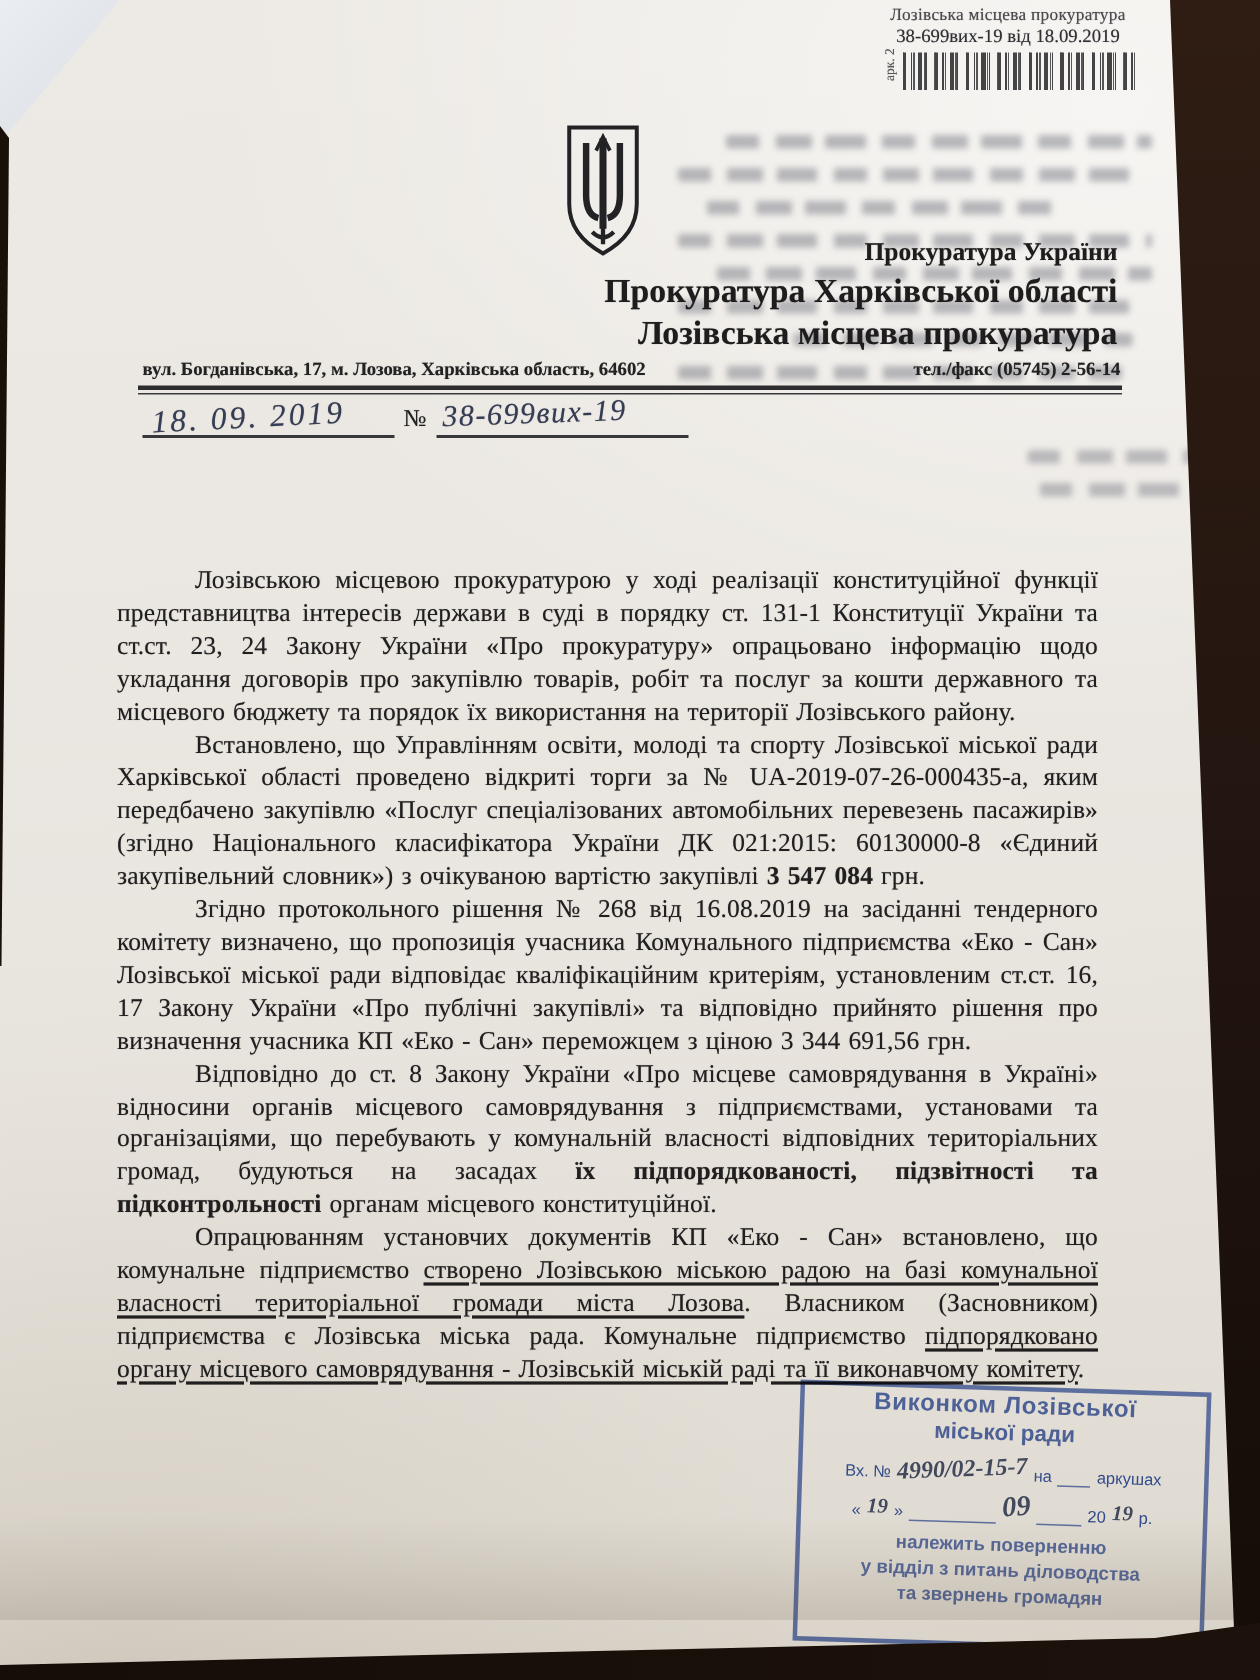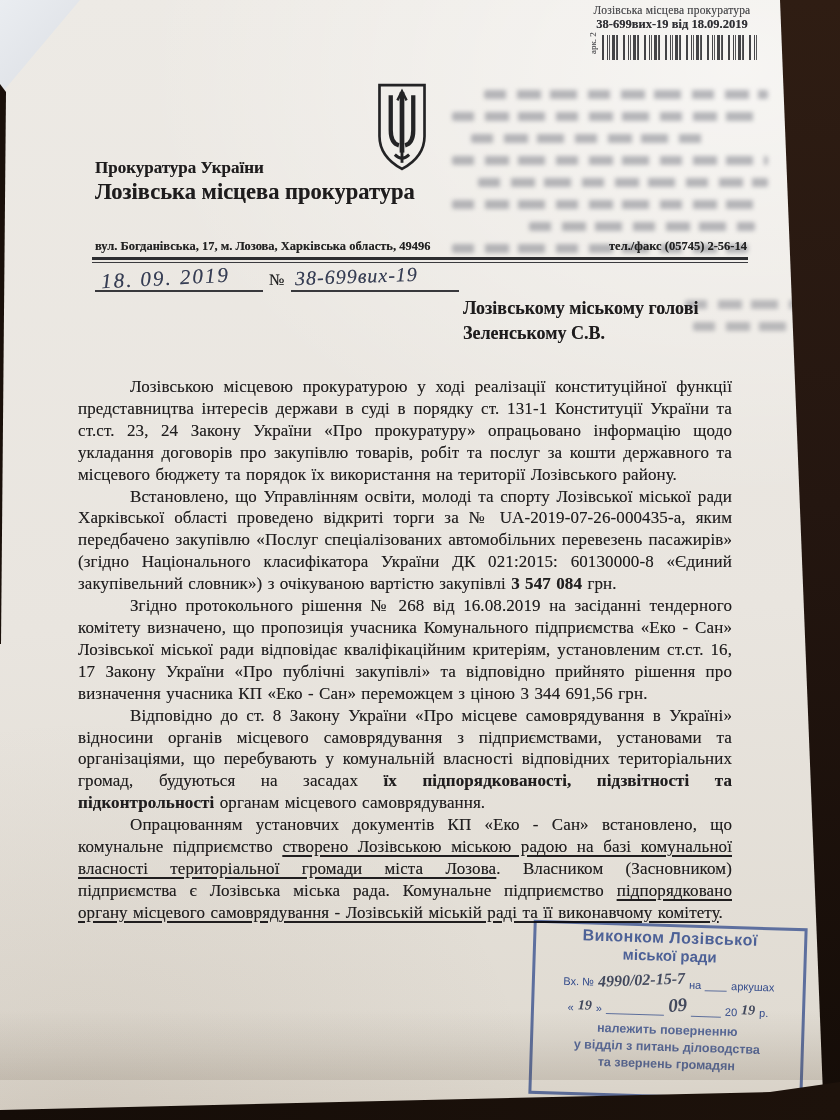--- a/index.html
+++ b/index.html
@@ -32,30 +32,30 @@
   .ghosts{position:absolute;left:452px;top:90px;width:322px;z-index:1;filter:blur(2.1px);opacity:.5;color:#787a84;}
   .ghosts2{position:absolute;left:638px;top:300px;width:138px;z-index:1;filter:blur(2.1px);opacity:.45;color:#787a84;}
   .gl{height:9px;margin-bottom:13px;border-radius:2px;
     background:repeating-linear-gradient(90deg,currentColor 0 22px,transparent 22px 33px,currentColor 33px 57px,transparent 57px 66px,currentColor 66px 93px,transparent 93px 104px);}
   .g1{width:88%;margin-left:10%}.g2{width:96%}.g3{width:72%;margin-left:6%}.g4{width:98%}
   .g5{width:90%;margin-left:8%}.g6{width:95%}.g7{width:70%;margin-left:24%}.g8{width:92%}
   .g9{width:60%;margin-left:34%}.g10{width:55%;margin-left:40%}
   
   .corner-note{position:absolute;left:553px;top:4px;width:238px;text-align:center;color:#4b4b4f;}
   .cn-org{font-size:11.5px;letter-spacing:.2px;}
-  .cn-ref{font-size:12.5px;font-weight:bold;color:#2f2f34;margin-top:1px;}
+  .cn-ref{font-size:12.5px;font-weight:normal;color:#2f2f34;margin-top:1px;}
   .cn-row{margin-top:3px;display:flex;align-items:center;justify-content:center;gap:3px;}
   .cn-ark{font-size:9px;color:#5a5a5e;transform:rotate(-90deg);width:12px;white-space:nowrap;}
   .barcode{width:156px;height:25px;opacity:.85;
     background:
       repeating-linear-gradient(90deg,#26262a 0 2px,transparent 2px 5px,#26262a 5px 6px,transparent 6px 10px,#26262a 10px 13px,transparent 13px 15px,#26262a 15px 16px,transparent 16px 21px),
       repeating-linear-gradient(90deg,rgba(38,38,42,.9) 0 1px,transparent 1px 7px);}
   
   .emblem{position:absolute;left:371px;top:83px;}
-  .hdr{position:absolute;left:95px;top:158px;width:650px;text-align:left;color:#1e1c1d;}
+  .hdr{position:absolute;left:95px;top:158px;width:650px;text-align:right;color:#1e1c1d;}
   .h-top{font-size:17px;font-weight:bold;}
   .h-main{font-size:22.5px;font-weight:bold;line-height:28px;margin-top:2px;}
   .h-sub{font-size:22.5px;font-weight:bold;line-height:28px;}
   .addr-row{position:absolute;left:95px;top:239px;width:652px;display:flex;justify-content:space-between;
     font-size:12.5px;font-weight:bold;color:#222;}
   .rule{position:absolute;left:92px;top:257px;width:656px;border-top:3px solid #2d2d30;}
   .rule2{position:absolute;left:92px;top:262px;width:656px;border-top:1px solid #3a3a3e;}
   
   .ref-row{position:absolute;left:95px;top:264px;width:650px;height:36px;}
   .blank{position:absolute;border-bottom:2px solid #38383c;height:26px;}
@@ -128,47 +128,44 @@
         <path d="M25.5 17 L30 8 L34.5 17" stroke-width="2.4"></path>
         <path d="M19 12 V46 Q19 59 27 61" stroke-width="4.2"></path>
         <path d="M41 12 V46 Q41 59 33 61" stroke-width="4.2"></path>
         <path d="M23 70 Q30 77 37 70" stroke-width="2.8"></path>
         <path d="M30 66 V78" stroke-width="2.8"></path>
       </svg>
     </div>
 
     <div class="hdr">
       <div class="h-top">Прокуратура України</div>
+      <div class="h-main">Прокуратура Харківської області</div>
       <div class="h-sub">Лозівська місцева прокуратура</div>
     </div>
     <div class="addr-row">
-      <span>вул. Богданівська, 17, м. Лозова, Харківська область, 49496</span>
+      <span>вул. Богданівська, 17, м. Лозова, Харківська область, 64602</span>
       <span>тел./факс (05745) 2-56-14</span>
     </div>
     <div class="rule"></div>
     <div class="rule2"></div>
 
     <div class="ref-row">
       <div class="blank date-blank"></div>
       <div class="blank num-blank"></div>
       <div class="ink ref-date">18. 09. 2019</div>
       <div class="no-sign">№</div>
       <div class="ink ref-num">38-699вих-19</div>
     </div>
 
-    <div class="addressee">
-      <div>Лозівському міському голові</div>
-      <div>Зеленському С.В.</div>
-    </div>
 
     <div class="body">
       <p><span>Лозівською місцевою прокуратурою у ході реалізації конституційної функції представництва інтересів держави в суді в порядку ст. 131-1 Конституції України та ст.ст. 23, 24 Закону України «Про прокуратуру» опрацьовано інформацію щодо укладання договорів про закупівлю товарів, робіт та послуг за кошти державного та місцевого бюджету та порядок їх використання на території Лозівського району.</span></p>
       <p><span>Встановлено, що Управлінням освіти, молоді та спорту Лозівської міської ради Харківської області проведено відкриті торги за № UA-2019-07-26-000435-а, яким передбачено закупівлю «Послуг спеціалізованих автомобільних перевезень пасажирів» (згідно Національного класифікатора України ДК 021:2015: 60130000-8 «Єдиний закупівельний словник») з очікуваною вартістю закупівлі </span><b>3 547 084</b><span> грн.</span></p>
       <p><span>Згідно протокольного рішення № 268 від 16.08.2019 на засіданні тендерного комітету визначено, що пропозиція учасника Комунального підприємства «Еко - Сан» Лозівської міської ради відповідає кваліфікаційним критеріям, установленим ст.ст. 16, 17 Закону України «Про публічні закупівлі» та відповідно прийнято рішення про визначення учасника КП «Еко - Сан» переможцем з ціною 3 344 691,56 грн.</span></p>
-      <p><span>Відповідно до ст. 8 Закону України «Про місцеве самоврядування в Україні» відносини органів місцевого самоврядування з підприємствами, установами та організаціями, що перебувають у комунальній власності відповідних територіальних громад, будуються на засадах </span><b>їх підпорядкованості, підзвітності та підконтрольності</b><span> органам місцевого самоврядування.</span></p>
+      <p><span>Відповідно до ст. 8 Закону України «Про місцеве самоврядування в Україні» відносини органів місцевого самоврядування з підприємствами, установами та організаціями, що перебувають у комунальній власності відповідних територіальних громад, будуються на засадах </span><b>їх підпорядкованості, підзвітності та підконтрольності</b><span> органам місцевого конституційної.</span></p>
       <p><span>Опрацюванням установчих документів КП «Еко - Сан» встановлено, що комунальне підприємство </span><u>створено Лозівською міською радою на базі комунальної власності територіальної громади міста Лозова</u><span>. Власником (Засновником) підприємства є Лозівська міська рада. Комунальне підприємство </span><u>підпорядковано органу місцевого самоврядування - Лозівській міській раді та її виконавчому комітету</u><span>.</span></p>
     </div>
 
   </div>
 
   <div class="stamp">
     <div class="st1">Виконком Лозівської</div>
     <div class="st2">міської ради</div>
     <div class="st-row">
       <span>Вх. №</span>

